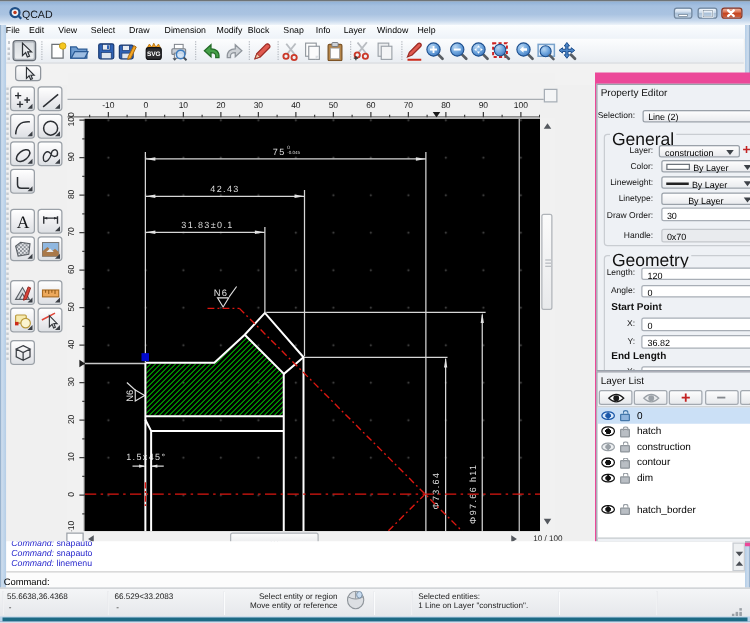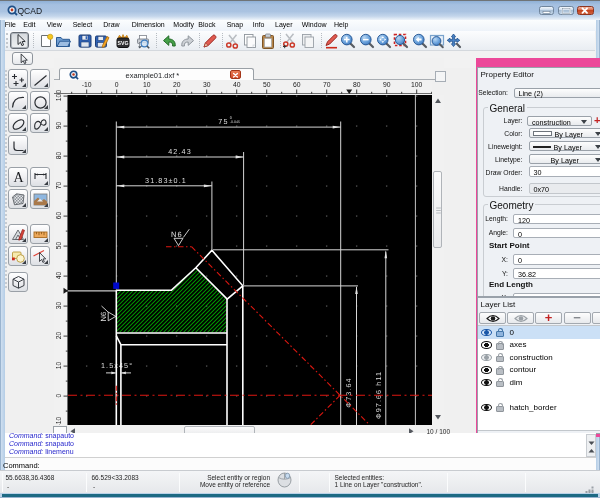--- a/index.html
+++ b/index.html
@@ -45,21 +45,21 @@
 #hscroll { left:54px; top:424.5px; width:390px; height:12.5px; background:#f1f1f1; }
 .scrollthumb { position:absolute; border:1px solid #b0b4b9; border-radius:2px; background:linear-gradient(#fbfbfb,#e9eaec); }
 
 #rightdock { left:444px; top:58px; width:151.5px; height:379px; background:#ec4899;margin-left:32px; }
 .panel { position:absolute; left:0.5px; width:150.5px; background:#eef1f5; border:1px solid #99a1aa; }
 .ptitle { position:absolute; left:3px; top:2px; font-size:8px; color:#111; }
 .field { position:absolute; background:#fff; border:1px solid #a8aeb6; border-radius:2px; font-size:7.2px; color:#000; }
 .combo { position:absolute; background:linear-gradient(#fdfdfd,#e9ebee); border:1px solid #9aa1a9; border-radius:2px; font-size:7.2px; color:#000; }
 .lbl { position:absolute; font-size:6.8px; color:#111; text-align:right; white-space:nowrap; }
 .groupbox { position:absolute; border:1px solid #c9cdd2; border-radius:3px; }
-.grouplbl { position:absolute; font-size:10px; color:#111; background:#eef1f5; padding:0 2px; }
+.grouplbl { position:absolute; font-size:14px; color:#111; background:#eef1f5; padding:0 2px; }
 .carrow { position:absolute; width:0; height:0; border-left:3px solid transparent; border-right:3px solid transparent; border-top:4px solid #3d4248; }
 
 #cmdarea { left:5px; top:433px; width:590.5px; height:24px; background:#fff; overflow:hidden; }
 #cmdline { left:5px; top:457px; width:590.5px; height:13px; background:#fcfcfc; border-top:1px solid #d0d0d0; }
 #statusbar { left:0px; top:470px; width:600px; height:22.5px; background:linear-gradient(#f4f5f7,#e6e8eb); border-top:1px solid #c8cbd0; }
 .sbsep { position:absolute; top:1.5px; height:19px; width:1px; background:#c4c8cd; border-right:1px solid #fbfcfd; }
 .cmdhist { position:absolute; left:4px; font-size:7px; color:#2626cc; white-space:pre; }
 .llbtn { position:absolute; top:13.5px; width:27px; height:12px; border:1px solid #a3a9b0; border-radius:2px; background:linear-gradient(#fdfdfd,#e7e9ec); }
 .llrow { position:absolute; left:0.5px; width:146.5px; height:12.4px; }
 .lltxt { position:absolute; left:31.5px; top:1.5px; font-size:8px; color:#000; }
@@ -351,33 +351,20 @@
         <path d="M7.5 4.5 L7.5 13.5 L9.7 11.4 L10.9 14.4 L12.3 13.8 L11.1 10.9 L13.7 10.9 Z" fill="#eceef0" stroke="#33373c" stroke-width="0.9"></path>
       </svg>
       <div class="corner-tri"></div>
     </div>
   <div class="palbtn" style="left:7.5px;top:271.5px">
       <svg width="17" height="17" viewBox="0 0 17 17">
         <path d="M8.5 2.5 L14 5.2 L8.5 8 L3 5.2 Z M3 5.2 V11.5 L8.5 14.2 V8 M14 5.2 V11.5 L8.5 14.2" fill="none" stroke="#3a3e44" stroke-width="1"></path>
       </svg>
     </div>
   <div id="tabbar-bg" class="abs"></div>
-  <div id="tab" class="abs">
-    <svg width="10" height="10" viewBox="0 0 11 11" style="position:absolute;left:9px;top:0.8px">
-        <circle cx="5" cy="5" r="3.6" fill="#eef4fa" stroke="#1f4f87" stroke-width="1.8"></circle>
-        <line x1="7.6" y1="7.6" x2="10" y2="10" stroke="#1f4f87" stroke-width="1.8"></line>
-        <circle cx="5" cy="5" r="1.4" fill="#c03a1e"></circle>
-      </svg>
-    <div style="position:absolute;left:66px;top:1.8px;font-size:7.5px;color:#26282b">example01.dxf *</div>
-    <div style="position:absolute;left:170px;top:1.2px;width:11.5px;height:8.8px;border-radius:2px;background:linear-gradient(#ea7e58,#d34a28);border:1px solid #a33518">
-      <svg width="9" height="6.5" viewBox="0 0 9 7" style="position:absolute;left:0.2px;top:0.2px">
-          <path d="M2.5 1.5 L6.5 5.5 M6.5 1.5 L2.5 5.5" stroke="#fff" stroke-width="1.5" stroke-linecap="round"></path>
-        </svg>
-    </div>
-  </div>
   <div class="abs" style="left:435px;top:71px;width:10.5px;height:11px;background:#f4f5f6;border:1px solid #a6adb5"></div>
   <div id="hruler" class="abs">
     <div class="hlbl" style="left:32.7px">-10</div>
       <div class="hlbl" style="left:62.7px">0</div>
       <div class="hlbl" style="left:92.7px">10</div>
       <div class="hlbl" style="left:122.7px">20</div>
       <div class="hlbl" style="left:152.7px">30</div>
       <div class="hlbl" style="left:182.7px">40</div>
       <div class="hlbl" style="left:212.7px">50</div>
       <div class="hlbl" style="left:242.7px">60</div>
@@ -631,21 +618,21 @@
         </div>
       <div class="abs" style="left:0.5px;top:27px;width:146.5px;height:105.5px;background:#fff;border:1px solid #c2c7cc;border-left:none;border-right:none"></div>
       <div class="llrow" style="top:28.3px;background:#cbe0f6">
           <span class="lleye s"></span>
           <span class="lllock s"></span>
           <span class="lltxt">0</span>
         </div>
       <div class="llrow" style="top:40.7px">
           <span class="lleye"></span>
           <span class="lllock"></span>
-          <span class="lltxt">axes</span>
+          <span class="lltxt">hatch</span>
         </div>
       <div class="llrow" style="top:53.2px">
           <span class="lleye off"></span>
           <span class="lllock"></span>
           <span class="lltxt">construction</span>
         </div>
       <div class="llrow" style="top:65.6px">
           <span class="lleye"></span>
           <span class="lllock"></span>
           <span class="lltxt">contour</span>

